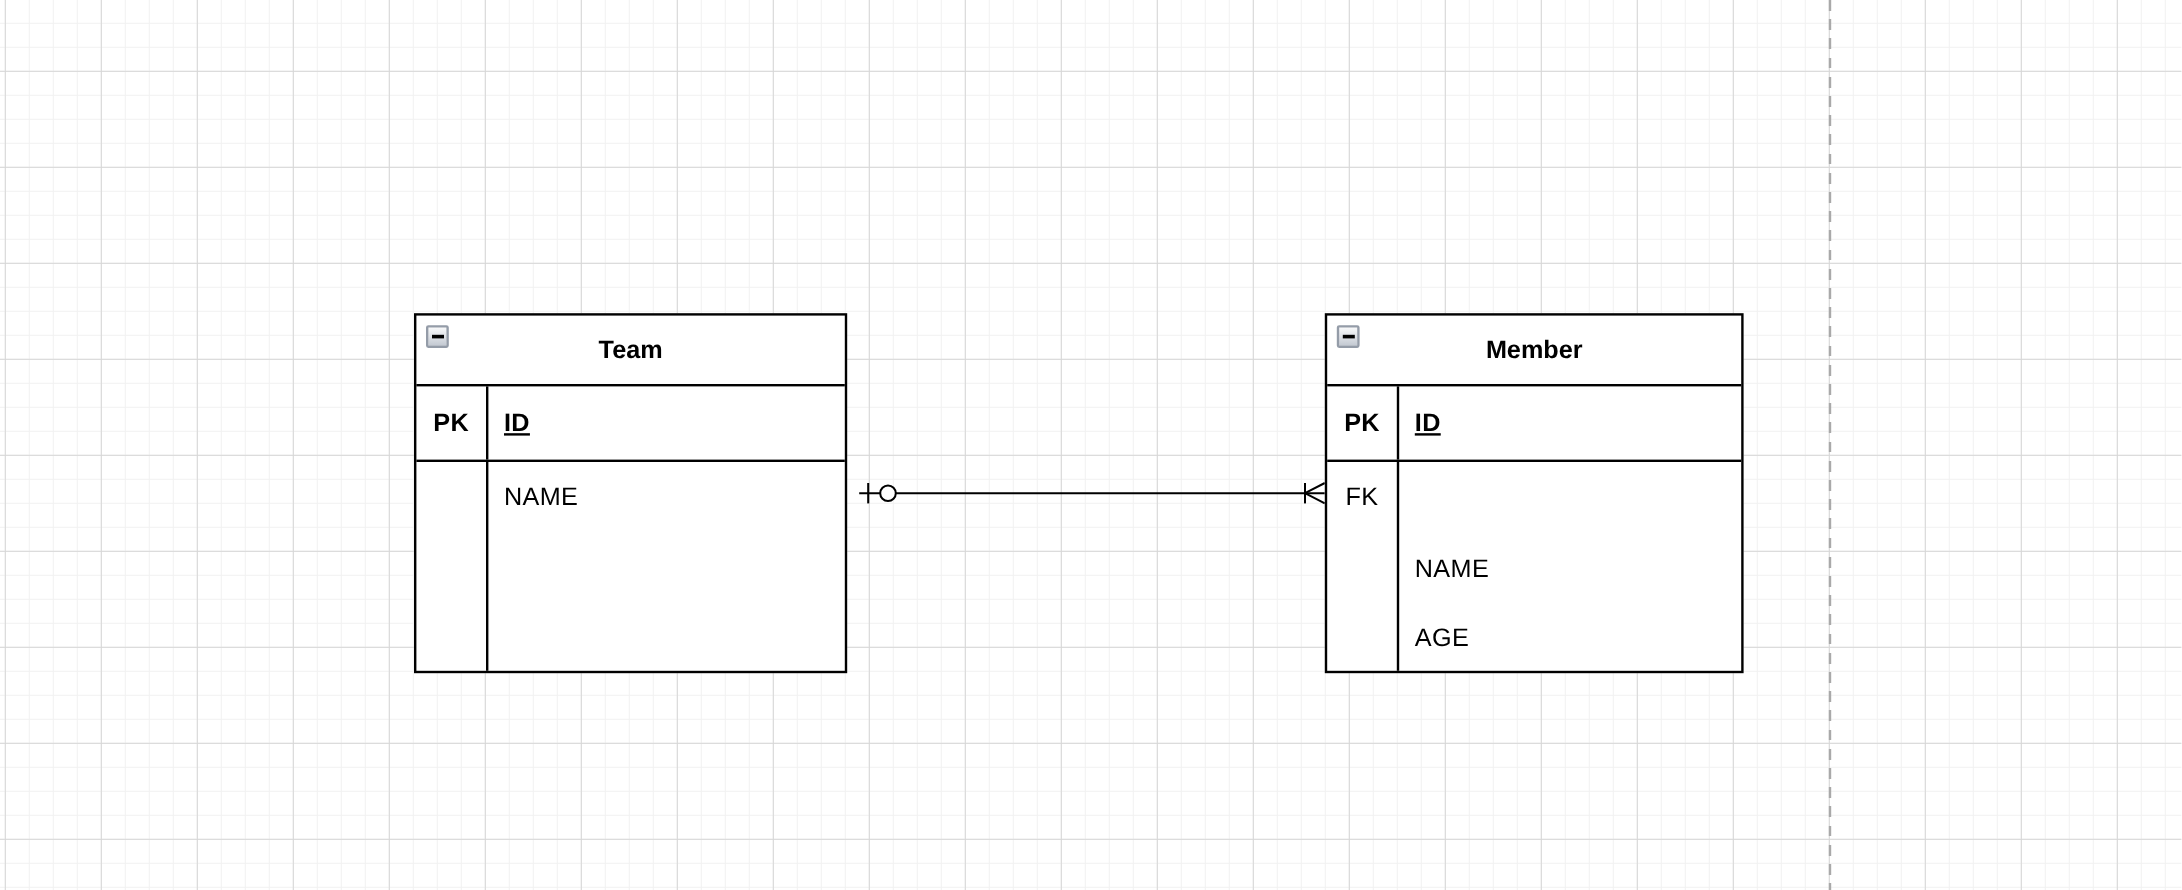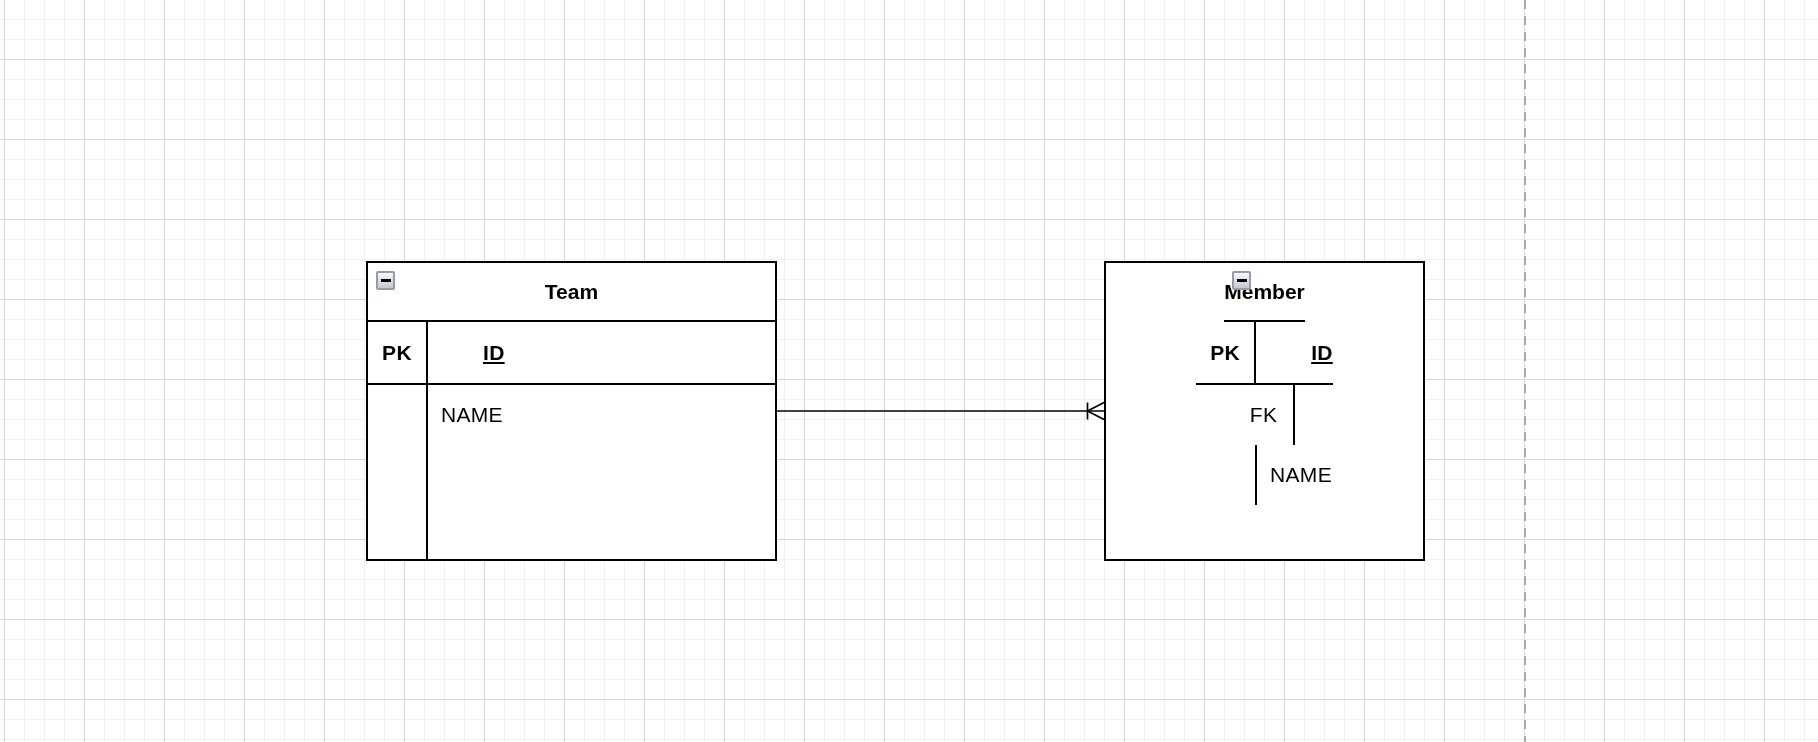--- a/index.html
+++ b/index.html
@@ -41,22 +41,22 @@
     position: absolute;
     top: 261px;
     height: 300px;
     box-sizing: border-box;
     border: 2px solid #000000;
     background: #ffffff;
     display: flex;
     flex-direction: column;
     color: #000000;
   }
-  .entity.team   { left: 366px;  width: 411px; justify-content: space-between; }
-  .entity.member { left: 1104px; width: 321px; align-items: center; }
+  .entity.team   { left: 345px;  width: 361px; justify-content: space-between; }
+  .entity.member { left: 1104px; width: 349px; }
 
   .entity-header {
     position: relative;
     height: 57px;
     flex: 0 0 57px;
     border-bottom: 2px solid #000000;
     display: flex;
     align-items: center;
     justify-content: center;
   }
@@ -89,21 +89,20 @@
   .row {
     display: flex;
     align-items: stretch;
     flex: 0 0 60px;
     height: 60px;
   }
   .row.key-row {
     flex: 0 0 61px;
     height: 61px;
     border-bottom: 2px solid #000000;
-    gap: 42px;
   }
   .row.fill { flex: 1 1 auto; height: auto; }
   .cell {
     display: flex;
     align-items: center;
     font-size: 21px;
     letter-spacing: 0.3px;
   }
   .cell.key {
     flex: 0 0 60px;
@@ -174,15 +173,19 @@
       <div class="cell key bold">PK</div>
       <div class="cell field pk-field">ID</div>
     </div>
     <div class="row">
       <div class="cell key">FK</div>
     </div>
     <div class="row">
       <div class="cell key"></div>
       <div class="cell field">NAME</div>
     </div>
+    <div class="row fill">
+      <div class="cell key"></div>
+      <div class="cell field">AGE</div>
+    </div>
   </div>
 
 </div>
 
 </body></html>

